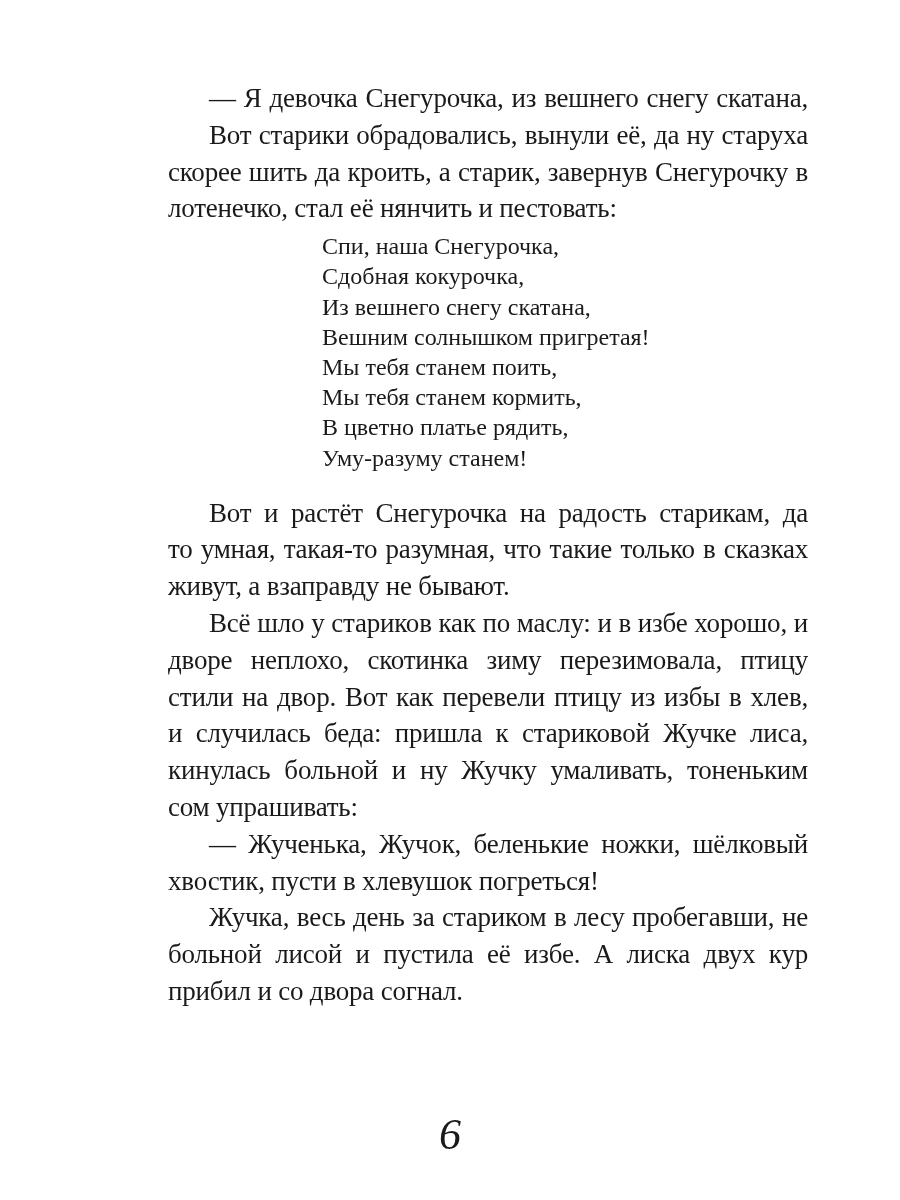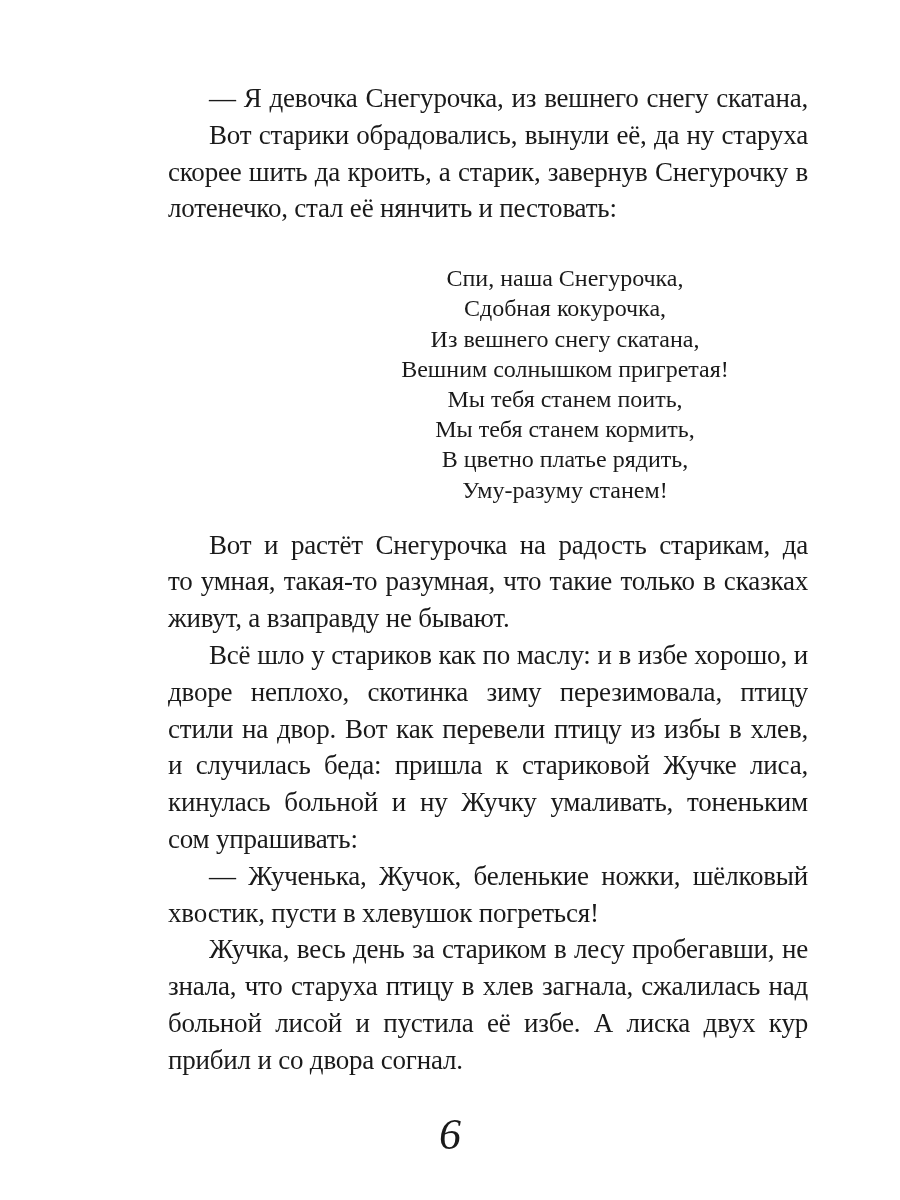--- a/index.html
+++ b/index.html
@@ -31,24 +31,23 @@
     .line.just {
       text-align: justify;
       text-align-last: justify;
       white-space: normal;
       overflow: hidden;
     }
     .line.indent {
       padding-left: 41px;
     }
     .poem {
-      margin-top: 36px;
+      margin-top: 4px;
       margin-bottom: 22px;
       padding-left: 154px;
-      text-align: center;
     }
     .poem .line {
       font-size: 24px;
       line-height: 30.2px;
       height: 30.2px;
       letter-spacing: 0;
     }
     .page-number {
       position: absolute;
       left: 0;
@@ -102,20 +101,19 @@
     <div class="line">сом упрашивать:</div>
   </div>
 
   <div>
     <div class="line just indent">— Жученька, Жучок, беленькие ножки, шёлковый</div>
     <div class="line">хвостик, пусти в хлевушок погреться!</div>
   </div>
 
   <div>
     <div class="line just indent">Жучка, весь день за стариком в лесу пробегавши, не</div>
-    <div class="line just">знала, что старуха птицу в хлев загнала, сжалилась над</div>
     <div class="line just">больной лисой и пустила её избе. А лиска двух кур задуши-</div>
     <div class="line">прибил и со двора согнал.</div>
   </div>
 
 </div>
 
 <div class="page-number">6</div>
 
 </body></html>

